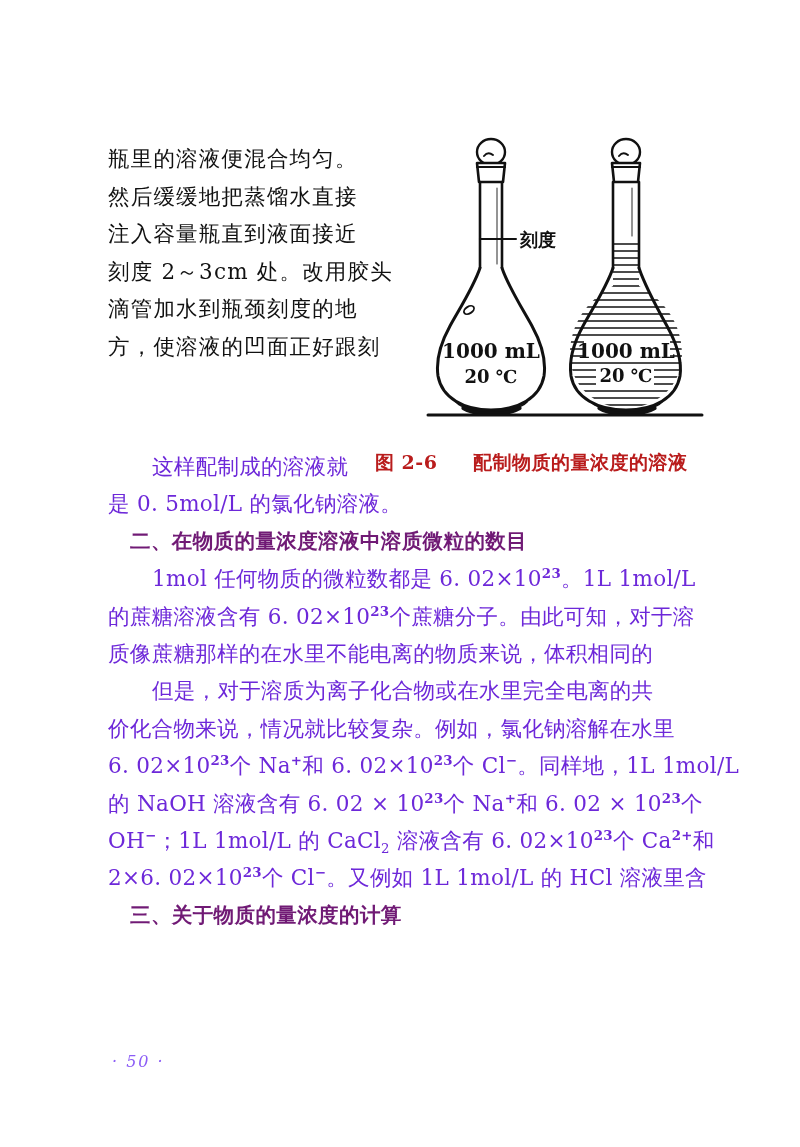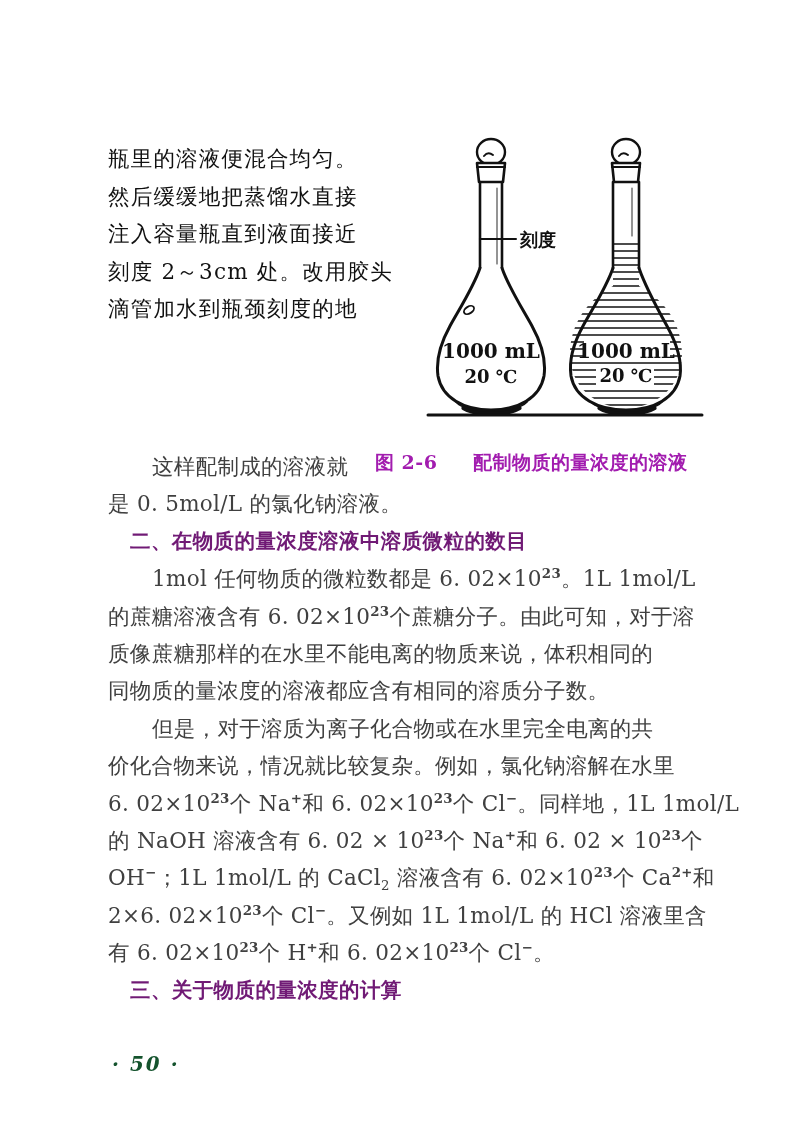--- a/index.html
+++ b/index.html
@@ -25,21 +25,21 @@
   .figure svg{display:block;}
 
   .fig-caption{
     position:absolute;
     left:375px; top:450px;
     width:330px;
     font-family:"DejaVu Sans","Liberation Sans",sans-serif;
     font-weight:bold;
     font-size:19px;
     letter-spacing:0.5px;
-    color:#a21caf;
+    color:#b91c1c;
     white-space:nowrap;
   }
   .fig-caption .num{font-family:"DejaVu Serif","Liberation Serif",serif;}
 
   
   .wrapcol{
     position:absolute;
     left:108px; top:140px;
     width:262px;
     font-family:"DejaVu Serif","Liberation Serif",serif;
@@ -53,21 +53,21 @@
   
   .body{
     position:absolute;
     left:108px; top:448px;
     width:596px;
   }
   .para{
     font-size:21.5px;
     line-height:37.4px;
     letter-spacing:0.3px;
-    color:#404040;
+    color:#6d28d9;
   }
   .para .ln{white-space:nowrap;display:block;}
   .ind{display:inline-block;width:44px;}
 
   .heading{
     font-family:"DejaVu Sans","Liberation Sans",sans-serif;
     font-weight:bold;
     font-size:20.5px;
     line-height:37.4px;
     letter-spacing:0.4px;
@@ -77,37 +77,38 @@
   }
 
   sup{font-size:0.62em;vertical-align:super;line-height:0;font-weight:bold;}
   sub{font-size:0.62em;vertical-align:sub;line-height:0;}
 
   .pagenum{
     position:absolute;
     left:112px; top:1052px;
     font-family:"DejaVu Serif","Liberation Serif",serif;
     font-style:italic;
-    font-weight:bold;
-    font-size:20px;
+    font-weight:normal;
+    font-size:16px;
     letter-spacing:2px;
-    color:#14532d;
+    color:#8b5cf6;
   }
 </style>
 </head>
 <body>
 
 <div class="page">
 
   <div class="wrapcol">
     <div class="ln">瓶里的溶液便混合均匀。</div>
     <div class="ln">然后缓缓地把蒸馏水直接</div>
     <div class="ln">注入容量瓶直到液面接近</div>
     <div class="ln">刻度 2～3cm 处。改用胶头</div>
     <div class="ln">滴管加水到瓶颈刻度的地</div>
+    <div class="ln">方，使溶液的凹面正好跟刻</div>
   </div>
 
   <div class="figure">
     <svg width="290" height="290" viewBox="0 0 290 290" xmlns="http://www.w3.org/2000/svg">
       <defs>
         <clipPath id="rightFill">
 
           <path d="M193,18 L193,150 C160,168 150,196 150,218
                    C150,250 175,272 206,272
                    C237,272 262,250 262,218
@@ -231,21 +232,20 @@
     <div class="heading">二、在物质的量浓度溶液中溶质微粒的数目</div>
 
     <div class="para">
       <span class="ln">
         <span class="ind"></span><span>1mol 任何物质的微粒数都是 6. 02×10</span><sup>23</sup><span>。1L 1mol/L</span>
       </span>
       <span class="ln">
         <span>的蔗糖溶液含有 6. 02×10</span><sup>23</sup><span>个蔗糖分子。由此可知，对于溶</span>
       </span>
       <span class="ln">质像蔗糖那样的在水里不能电离的物质来说，体积相同的</span>
-      <span class="ln">同物质的量浓度的溶液都应含有相同的溶质分子数。</span>
     </div>
 
     <div class="para">
       <span class="ln">
         <span class="ind"></span><span>但是，对于溶质为离子化合物或在水里完全电离的共</span>
       </span>
       <span class="ln">价化合物来说，情况就比较复杂。例如，氯化钠溶解在水里</span>
 
 
       <span class="ln">
@@ -257,23 +257,20 @@
       </span>
 
       <span class="ln">
         <span>OH</span><sup>−</sup><span>；1L 1mol/L 的 CaCl</span><sub>2</sub><span> 溶液含有 6. 02×10</span><sup>23</sup><span>个 Ca</span><sup>2+</sup><span>和</span>
       </span>
 
       <span class="ln">
         <span>2×6. 02×10</span><sup>23</sup><span>个 Cl</span><sup>−</sup><span>。又例如 1L 1mol/L 的 HCl 溶液里含</span>
       </span>
 
-      <span class="ln">
-        <span>有 6. 02×10</span><sup>23</sup><span>个 H</span><sup>+</sup><span>和 6. 02×10</span><sup>23</sup><span>个 Cl</span><sup>−</sup><span>。</span>
-      </span>
     </div>
 
     <div class="heading">三、关于物质的量浓度的计算</div>
   </div>
 
   <div class="pagenum">· 50 ·</div>
 
 </div>
 
 </body></html>

